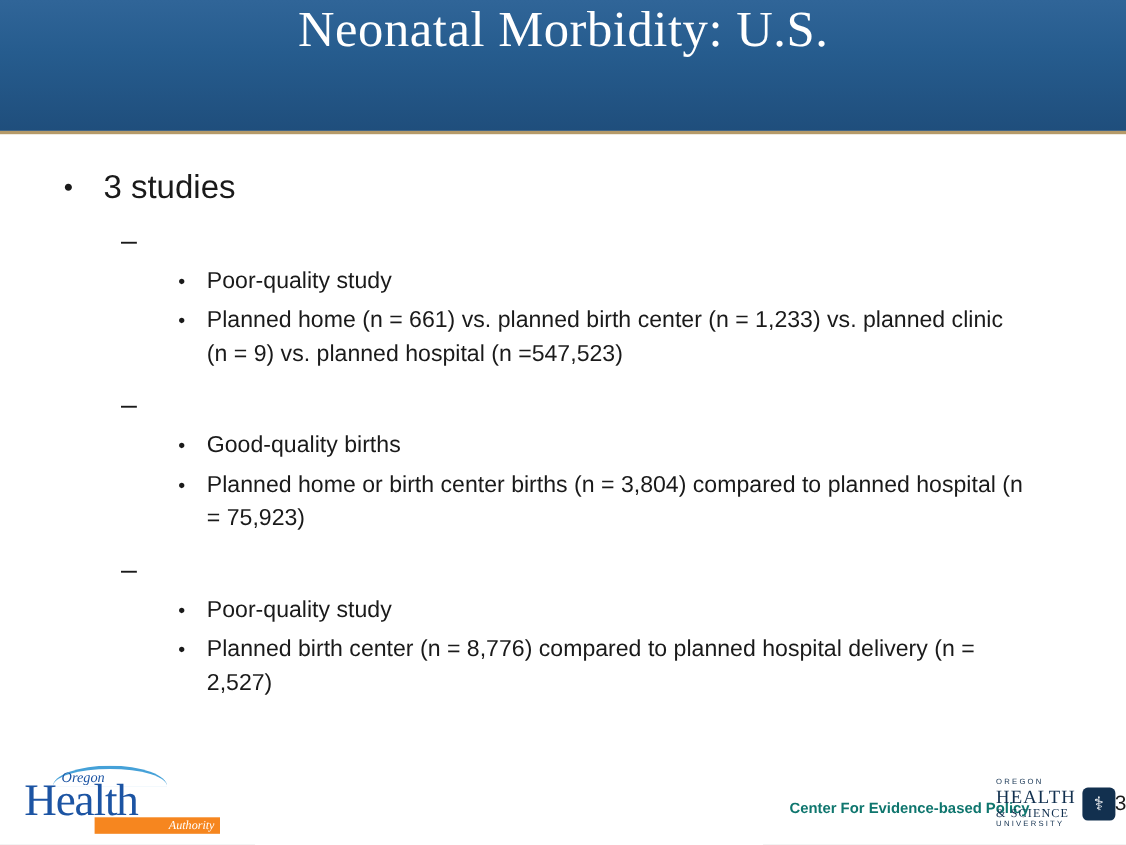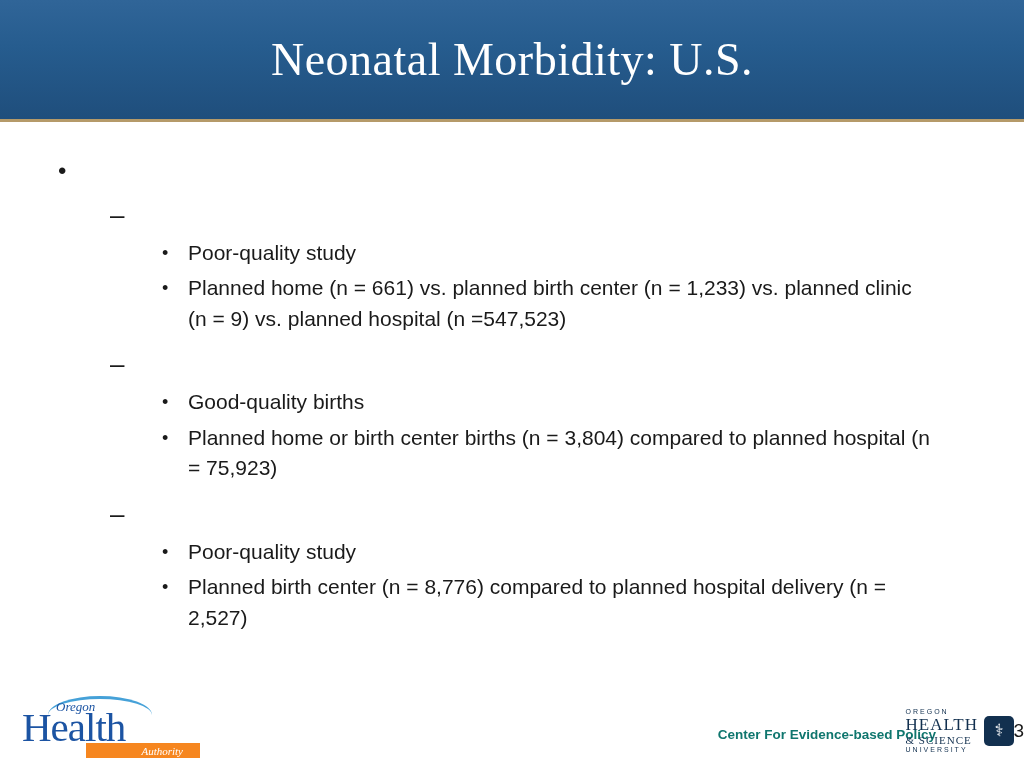--- a/index.html
+++ b/index.html
@@ -11,21 +11,21 @@
     color: #1a1a1a;
     overflow: hidden;
     margin: 0 auto;
   }
 
   
   .banner {
     height: 119px;
     background: linear-gradient(180deg, #306598 0%, #265c8e 40%, #1f4e7c 100%);
     border-bottom: 3px solid #b59a69;
-    display: flex; align-items: center; justify-content: center;
+    display: flex; align-items: flex-start; justify-content: center;
   }
   .banner h1 {
     margin: 0;
     font-family: "Liberation Serif", serif;
     font-weight: 500;
     font-size: 46px;
     color: #ffffff;
     letter-spacing: 0.5px;
   }
 
@@ -72,21 +72,21 @@
   }
   .oha-health {
     position: absolute; left: 2px; top: 11px;
     font-family: "Liberation Serif", serif;
     font-size: 41px; color: #1c54a3; letter-spacing: -1px; line-height: 1;
   }
   .oha-bar {
     position: absolute; left: 66px; bottom: 2px; width: 114px; height: 15px;
     background: #f6861f;
     display: flex; align-items: center; justify-content: flex-end;
-    padding-right: 17px; box-sizing: border-box;
+    padding-right: 5px; box-sizing: border-box;
   }
   .oha-bar span {
     color: #ffffff; font-style: italic; font-size: 11px;
     font-family: "Liberation Serif", serif;
   }
 
   
   .ohsu {
     position: absolute; right: 10px; bottom: 14px;
     display: flex; align-items: center; gap: 6px; color: #12304f;
@@ -108,20 +108,21 @@
 <div class="slide">
 
   <header class="banner">
     <h1>Neonatal Morbidity: U.S.</h1>
   </header>
 
   <main class="content">
 
     <div class="row l1">
       <span class="marker">•</span>
+      <span class="txt">3 studies</span>
     </div>
 
     <div class="row l2">
       <span class="marker">–</span>
     </div>
 
     <div class="row l3">
       <span class="marker">•</span>
       <span class="txt">Poor-quality study</span>
     </div>

